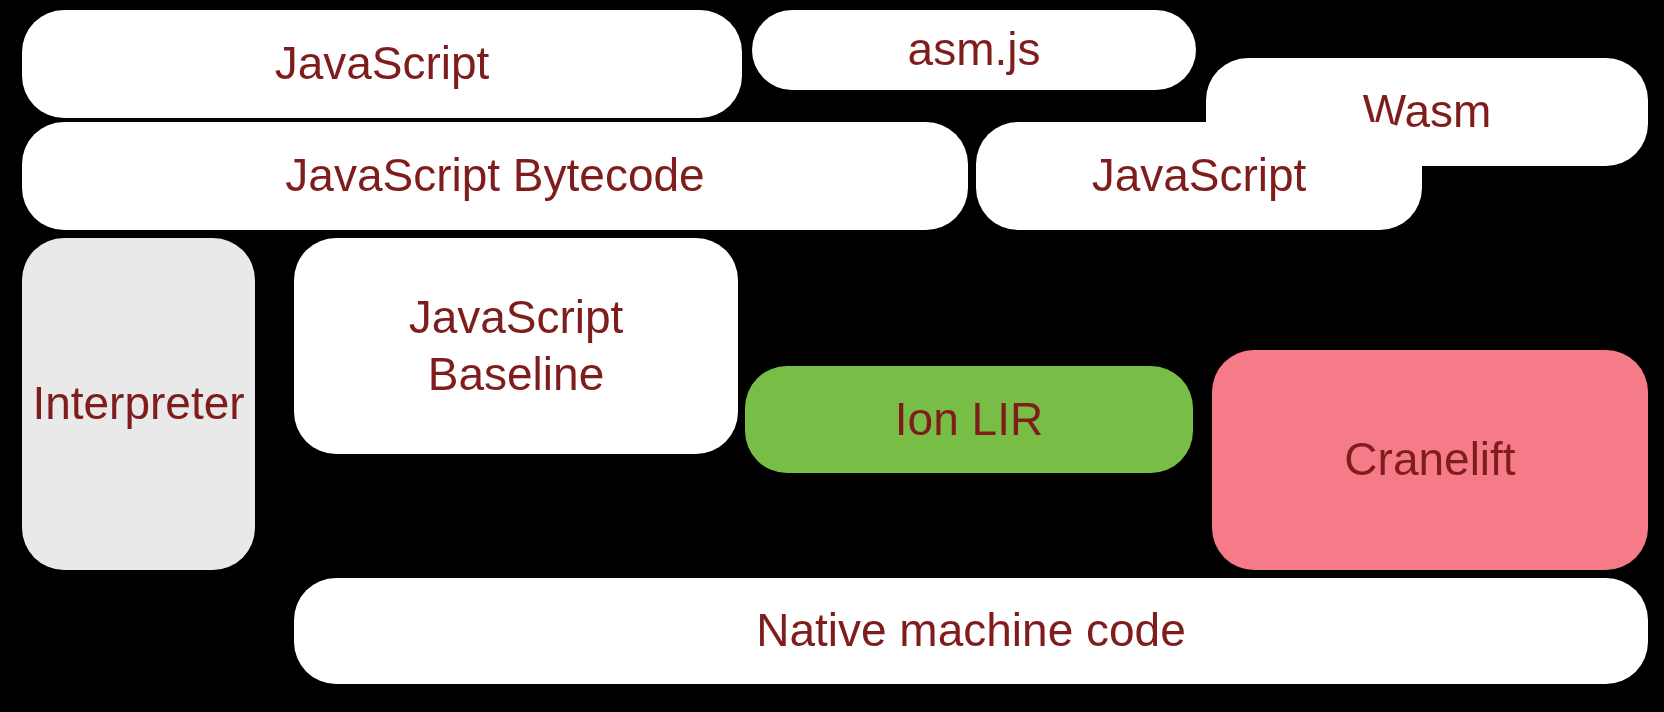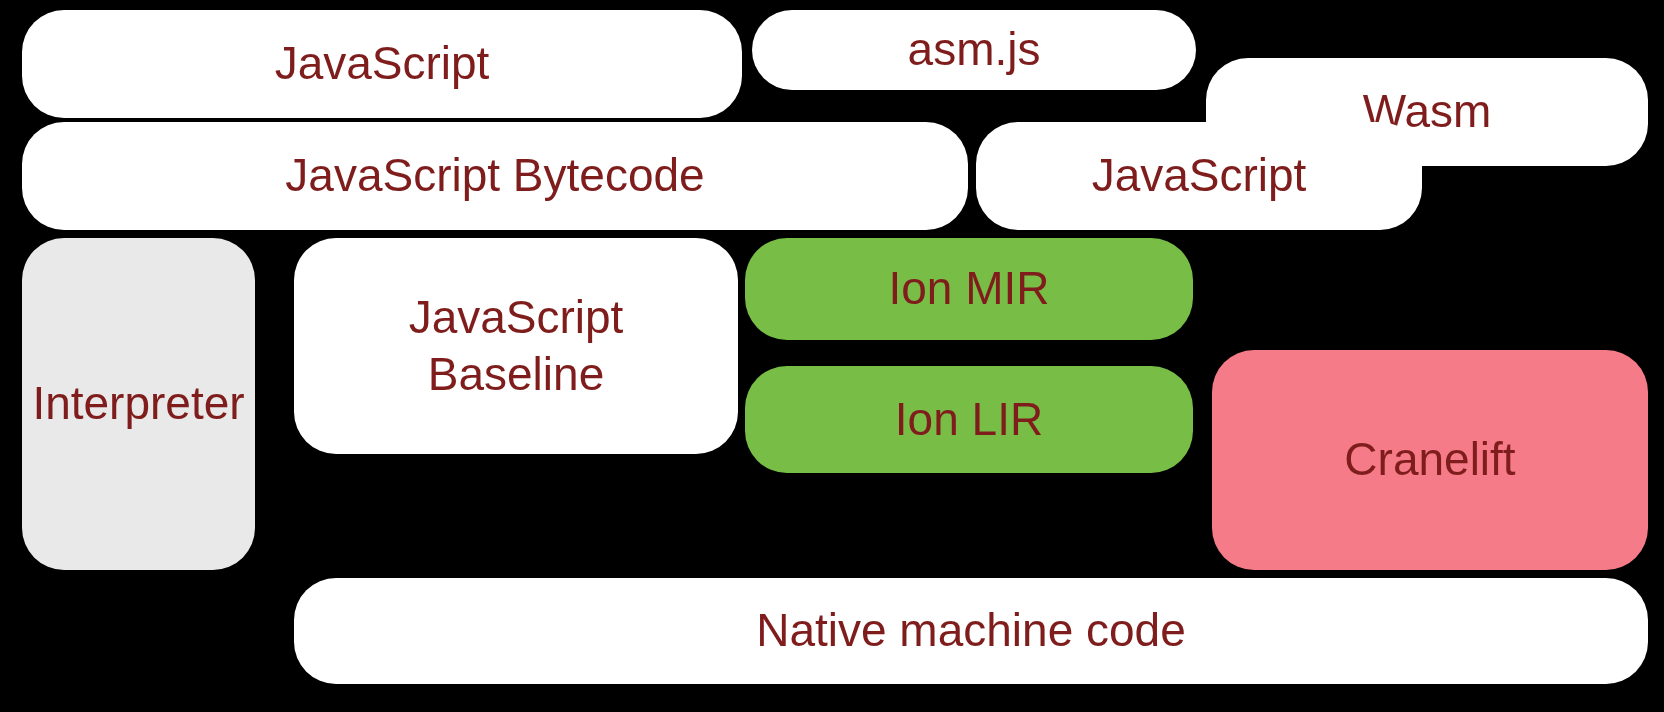--- a/index.html
+++ b/index.html
@@ -54,19 +54,18 @@
   <div class="box b-javascript">JavaScript</div>
   <div class="box b-asmjs">asm.js</div>
   <div class="box b-wasm">Wasm</div>
 
   <div class="box b-bytecode">JavaScript Bytecode</div>
   <div class="box b-baldrmonkey">JavaScript</div>
 
   <div class="box b-interpreter fill-gray">Interpreter</div>
   <div class="box b-baseline">JavaScript
 Baseline</div>
-  <div class="box b-ion-mir fill-green">Ion MIR</div>
   <div class="box b-ion-lir fill-green">Ion LIR</div>
   <div class="box b-cranelift fill-pink">Cranelift</div>
 
   <div class="box b-native">Native machine code</div>
 
 </div>
 
 </body></html>

